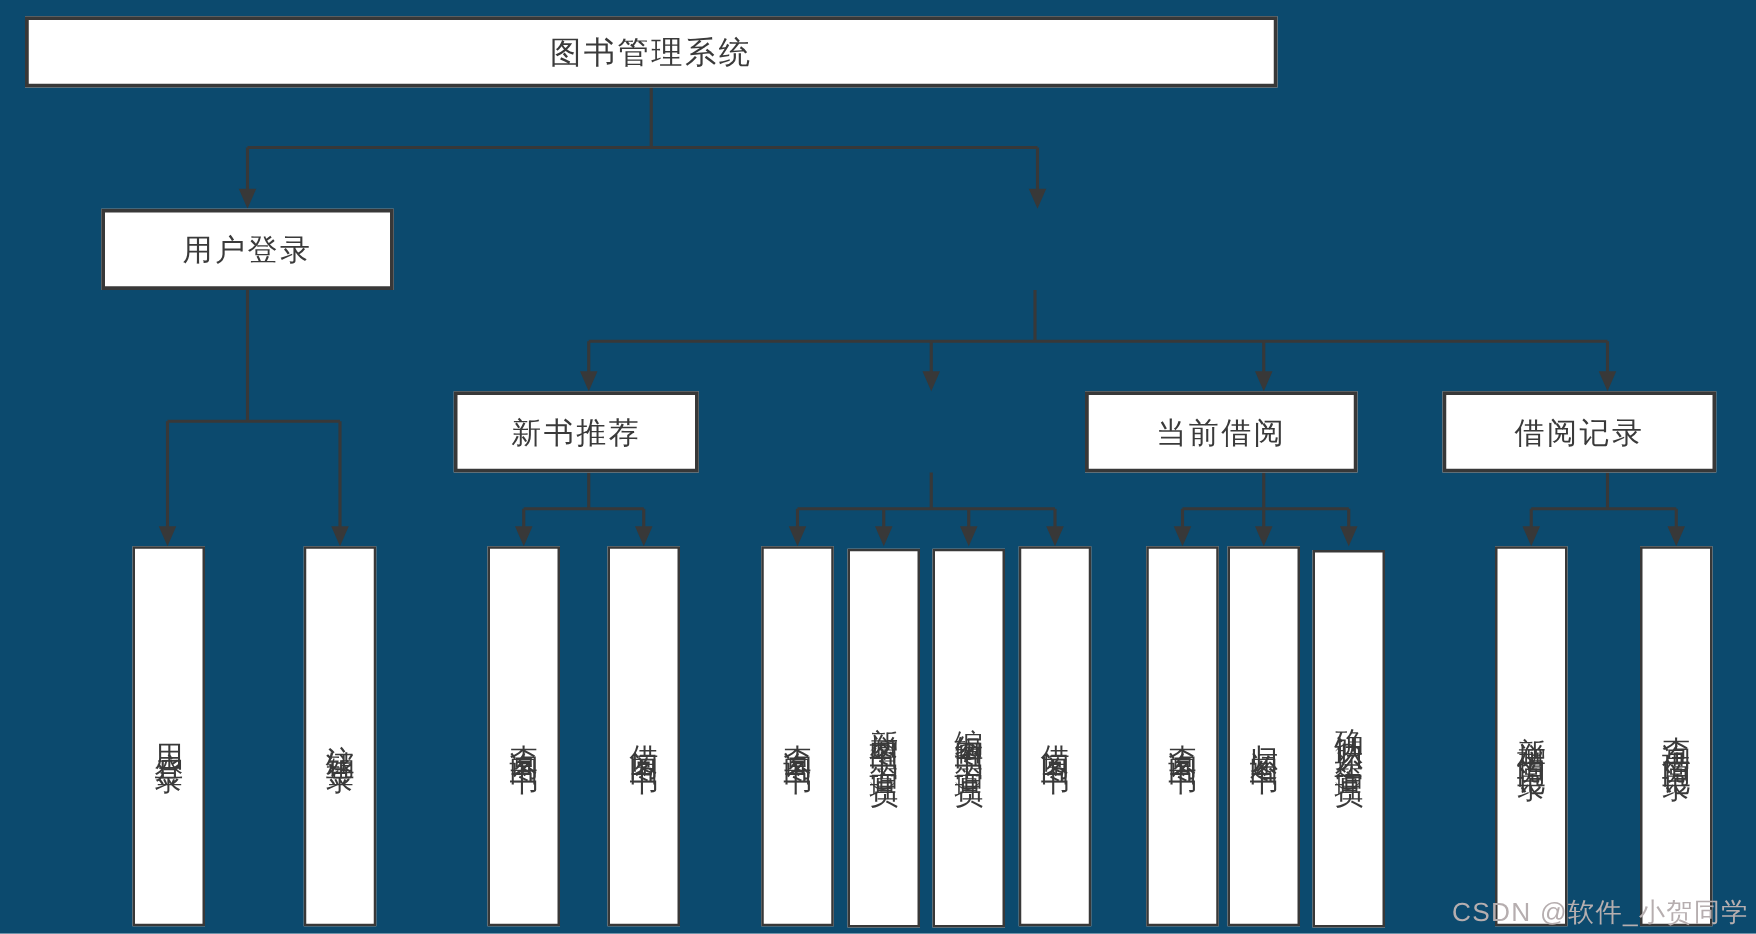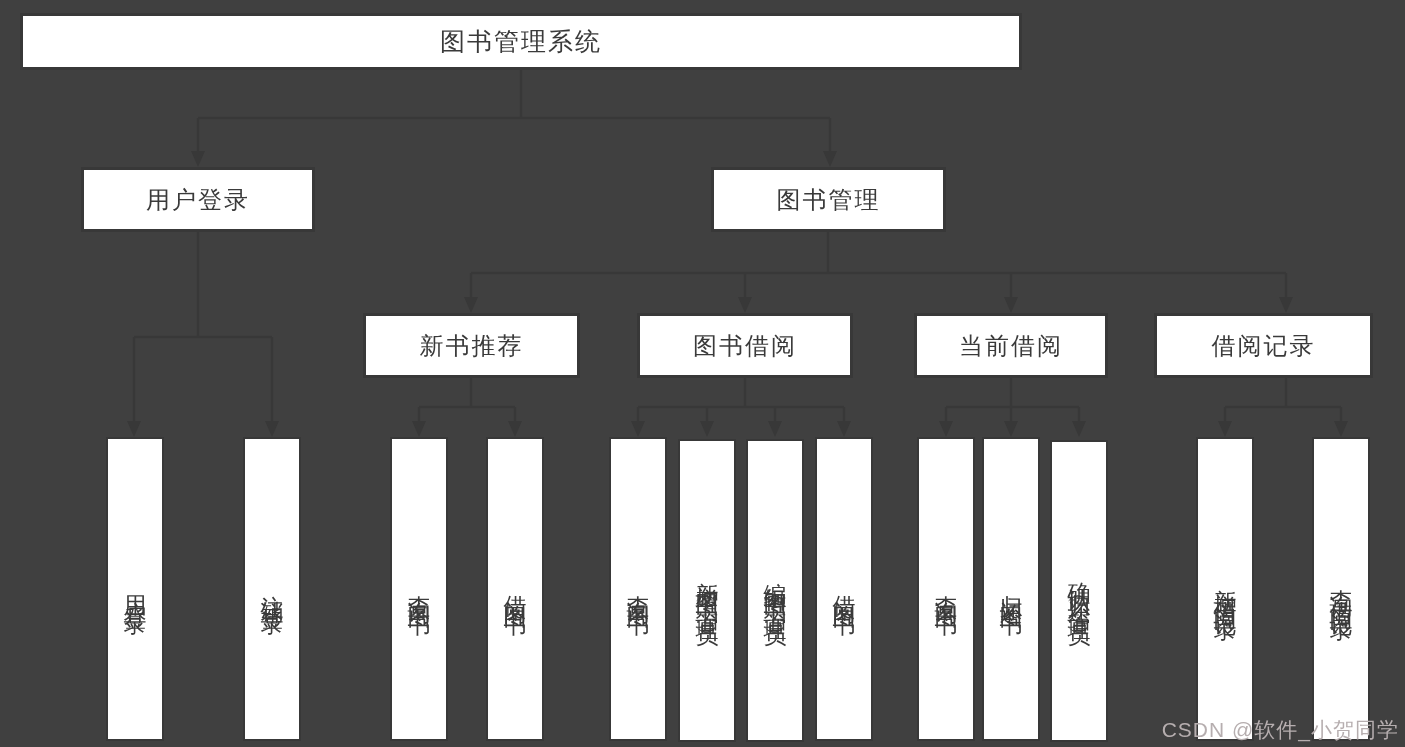--- a/index.html
+++ b/index.html
@@ -4,21 +4,21 @@
 <style>
   html, body {
     margin: 0;
     padding: 0;
     background: #ffffff;
   }
   .canvas {
     position: relative;
     width: 1405px;
     height: 747px;
-    background: #404040;
+    background: #0c4a6e;
     font-family: "Liberation Sans", "DejaVu Sans", sans-serif;
     overflow: hidden;
   }
   .connector-layer {
     position: absolute;
     left: 0;
     top: 0;
     width: 1405px;
     height: 747px;
   }
@@ -108,25 +108,23 @@
       <polygon points="1072,421 1086,421 1079,437"></polygon>
 
       <polygon points="1218,421 1232,421 1225,437"></polygon>
       <polygon points="1334,421 1348,421 1341,437"></polygon>
     </g>
   </svg>
 
   <div class="node node-root" style="left:20px; top:13px; width:1002px; height:57px;">图书管理系统</div>
 
   <div class="node node-branch" style="left:81px; top:167px; width:234px; height:65px;">用户登录</div>
-  <div class="node node-branch" style="left:711px; top:167px; width:235px; height:65px;">图书管理</div>
 
-  <div class="node node-branch" style="left:363px; top:313px; width:217px; height:65px;font-family:Liberation Mono, monospace;">新书推荐</div>
-  <div class="node node-branch" style="left:637px; top:313px; width:216px; height:65px;">图书借阅</div>
-  <div class="node node-branch" style="left:914px; top:313px; width:194px; height:65px;">当前借阅</div>
+  <div class="node node-branch" style="left:363px; top:313px; width:196px; height:65px;font-family:Liberation Mono, monospace;">新书推荐</div>
+  <div class="node node-branch" style="left:868px; top:313px; width:218px; height:65px;">当前借阅</div>
   <div class="node node-branch" style="left:1154px; top:313px; width:219px; height:65px;">借阅记录</div>
 
   <div class="node node-leaf" style="left:106px; top:437px; width:58px; height:304px;">用户登录</div>
   <div class="node node-leaf" style="left:243px; top:437px; width:58px; height:304px;">注销登录</div>
 
   <div class="node node-leaf" style="left:390px; top:437px; width:58px; height:304px;">查询图书</div>
   <div class="node node-leaf" style="left:486px; top:437px; width:58px; height:304px;">借阅图书</div>
 
   <div class="node node-leaf" style="left:609px; top:437px; width:58px; height:304px;">查询图书</div>
   <div class="node node-leaf" style="left:678px; top:439px; width:58px; height:303px;">新增图书（管理员）</div>

